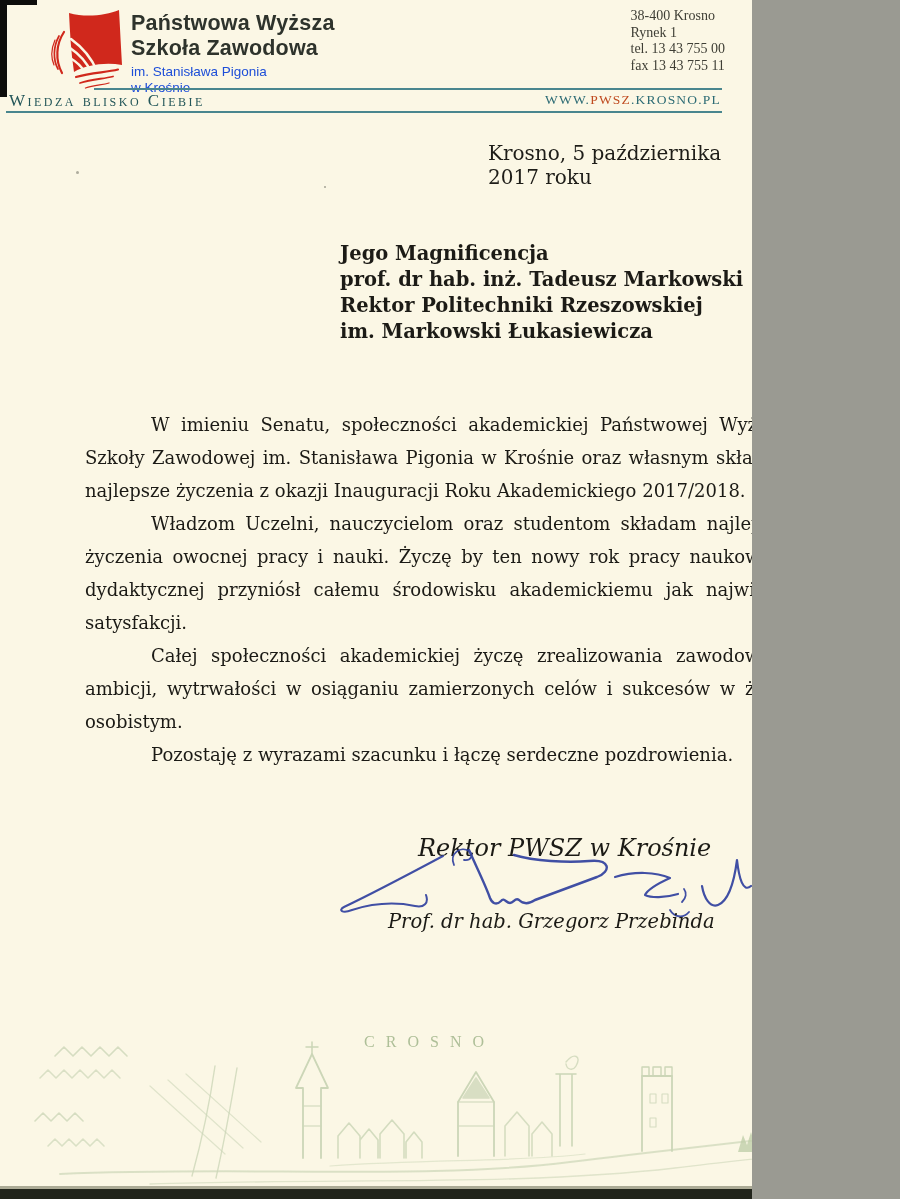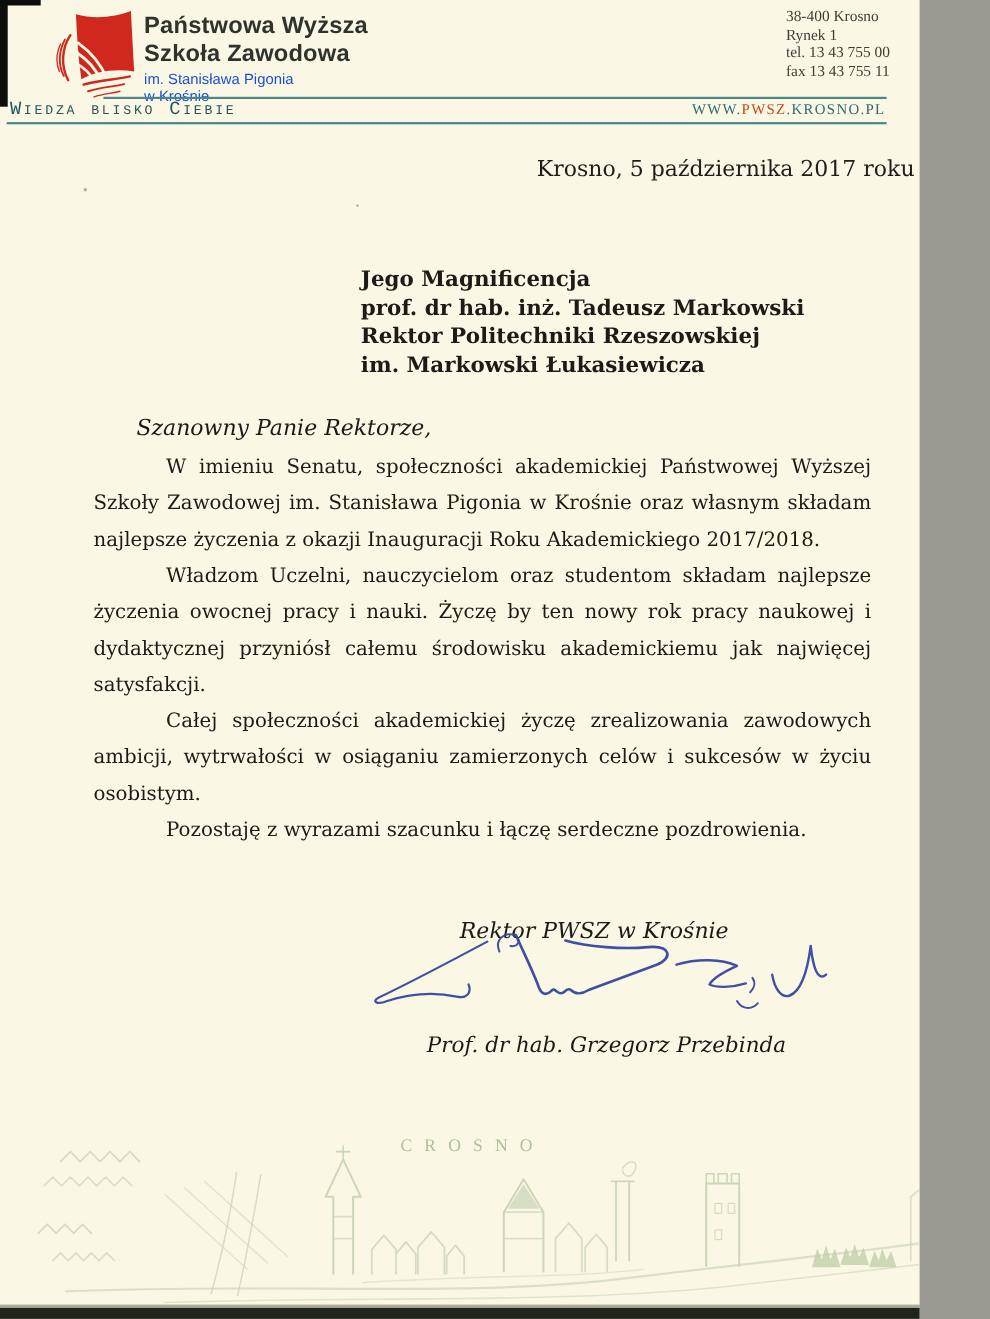--- a/index.html
+++ b/index.html
@@ -1,17 +1,17 @@
 <!DOCTYPE html>
 <html><head>
 <meta charset="utf-8">
 <style>
   html,body{margin:0;padding:0;background:#9a9a92;}
   .page{
-    position:relative; width:836px; height:1199px; margin:0;
+    position:relative; width:752px; height:1199px; margin:0;
     background:#fbf7e5; overflow:hidden;
     font-family:"DejaVu Serif","Liberation Serif",serif; color:#1b1a15;
   }
   
   .edge-left{position:absolute;left:0;top:0;width:7px;height:97px;background:#0d0d0b;}
   .edge-top{position:absolute;left:0;top:0;width:37px;height:5px;background:#0d0d0b;}
   .edge-bottom-fade{position:absolute;left:0;top:1186px;width:900px;height:4px;background:#6b6e55;opacity:.55;}
   .edge-bottom{position:absolute;left:0;top:1189px;width:900px;height:10px;background:#21241b;}
   .pink-line{position:absolute;left:891px;top:55px;width:2px;height:150px;background:rgba(224,130,135,.45);}
   .speck1{position:absolute;left:76px;top:171px;width:3px;height:3px;border-radius:50%;background:rgba(60,60,50,.4);}
@@ -19,33 +19,33 @@
   
   .logo{position:absolute;left:50px;top:6px;}
   .uni{position:absolute;left:131px;top:11px;font-family:"Liberation Sans",sans-serif;color:#2e332c;}
   .uni-name{font-size:21.5px;font-weight:bold;line-height:24.5px;letter-spacing:.2px;}
   .uni-sub{font-size:13.5px;line-height:15.5px;color:#1d4ed8;}
   .uni-sub.first{margin-top:4px;}
   .addr{position:absolute;right:27px;top:8px;text-align:left;
     font-family:"Liberation Serif",serif;font-size:14px;line-height:16.5px;color:#3e3e35;}
   .band-top{position:absolute;left:94px;right:30px;top:88px;height:2px;background:#49868e;}
   .band-bottom{position:absolute;left:6px;right:30px;top:111px;height:2px;background:#49868e;}
-  .tagline{position:absolute;left:9px;top:91px;font-family:Liberation Mono, monospace;
+  .tagline{position:absolute;left:9px;top:91px;font-family:Liberation Serif, serif;
     font-variant:small-caps;font-size:17px;letter-spacing:2.5px;color:#235659;}
   .website{position:absolute;right:31px;top:92px;font-family:"Liberation Serif",serif;
     font-size:13.5px;letter-spacing:1.2px;color:#2c6b74;}
   .website .hl{color:#bf4a1f;}
   
   .dateline{position:absolute;left:488px;top:141px;font-size:20px;color:#1e1d18;}
-  .recipient{position:absolute;left:328px;top:241px;font-size:19.5px;font-weight:bold;line-height:26px;color:#1c1b16;}
+  .recipient{position:absolute;left:340px;top:241px;font-size:19.5px;font-weight:bold;line-height:26px;color:#1c1b16;}
   .salutation{position:absolute;left:124px;top:376px;font-style:italic;font-size:20px;}
   .body-text{position:absolute;left:85px;top:408px;width:707px;}
   .body-text p{margin:0;text-align:justify;text-indent:66px;font-size:18px;line-height:33px;}
-  .sig-title{position:absolute;left:418px;top:834px;font-style:italic;font-size:20px;}
-  .sig-name{position:absolute;left:388px;top:910px;font-style:italic;font-size:19.5px;margin-top:28px;}
+  .sig-title{position:absolute;left:418px;top:834px;font-style:italic;font-size:24px;}
+  .sig-name{position:absolute;left:388px;top:910px;font-style:italic;font-size:19.5px;}
   .signature{position:absolute;left:318px;top:846px;}
   
   .etching-wrap{position:absolute;left:0;top:1026px;width:900px;height:165px;opacity:.85;}
   .crosno-label{position:absolute;left:325px;top:1033px;width:170px;text-align:right;
     font-family:"Liberation Serif",serif;font-size:16px;letter-spacing:11px;color:#aebf98;}
 </style>
 </head>
 <body>
 
 <div class="page">
@@ -96,21 +96,20 @@
 
   <div class="dateline">Krosno, 5 października 2017 roku</div>
 
   <div class="recipient">
     <div>Jego Magnificencja</div>
     <div>prof. dr hab. inż. Tadeusz Markowski</div>
     <div>Rektor Politechniki Rzeszowskiej</div>
     <div>im. Markowski Łukasiewicza</div>
   </div>
 
-  <div class="salutation">Szanowny Panie Rektorze,</div>
 
   <div class="body-text">
     <p>W imieniu Senatu, społeczności akademickiej Państwowej Wyższej Szkoły Zawodowej im. Stanisława Pigonia w Krośnie oraz własnym składam najlepsze życzenia z okazji Inauguracji Roku Akademickiego 2017/2018.</p>
     <p>Władzom Uczelni, nauczycielom oraz studentom składam najlepsze życzenia owocnej pracy i nauki. Życzę by ten nowy rok pracy naukowej i dydaktycznej przyniósł całemu środowisku akademickiemu jak najwięcej satysfakcji.</p>
     <p>Całej społeczności akademickiej życzę zrealizowania zawodowych ambicji, wytrwałości w osiąganiu zamierzonych celów i sukcesów w życiu osobistym.</p>
     <p>Pozostaję z wyrazami szacunku i łączę serdeczne pozdrowienia.</p>
   </div>
 
   <div class="sig-title">Rektor PWSZ w Krośnie</div>
   <svg class="signature" width="440" height="95" viewBox="0 0 440 95">

